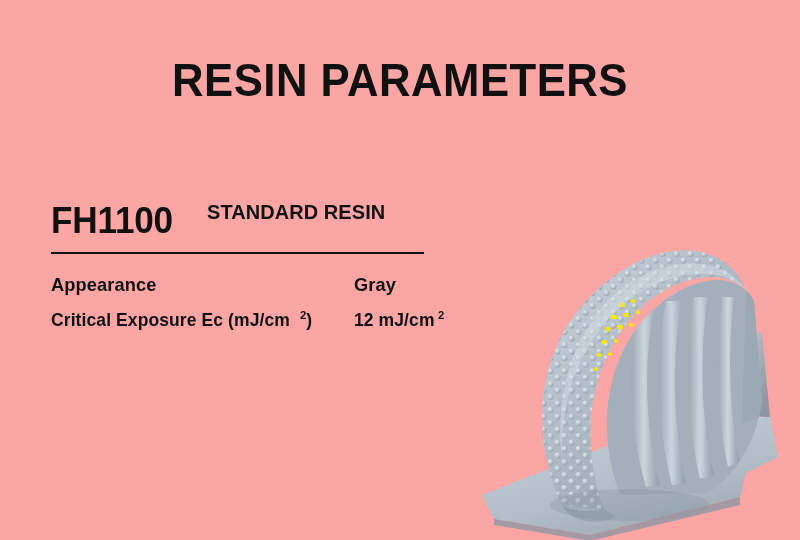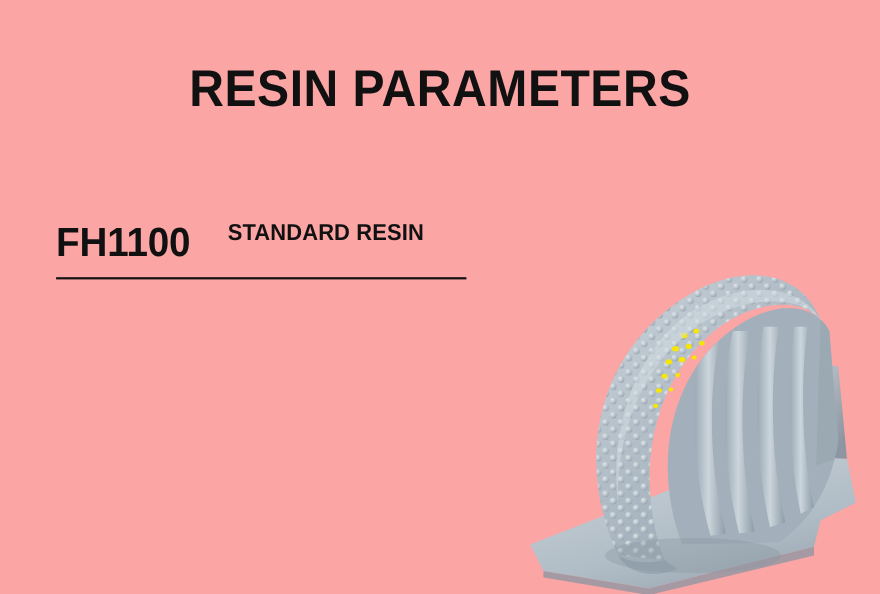--- a/index.html
+++ b/index.html
@@ -131,20 +131,36 @@
 
     <div id="spec-heading-row">
       <div id="resin-code">FH1100</div>
       <div id="resin-type">STANDARD RESIN</div>
     </div>
 
     <div id="spec-divider"></div>
 
     <table id="spec-table">
       <tbody>
+        <tr>
+          <td class="param">
+            <span>Appearance</span>
+          </td>
+          <td class="value">
+            <span>Gray</span>
+          </td>
+        </tr>
+        <tr>
+          <td class="param">
+            <span><span>Critical Exposure Ec (mJ/cm</span><sup>2</sup><span>)</span></span>
+          </td>
+          <td class="value">
+            <span><span>12 mJ/cm</span><sup>2</sup></span>
+          </td>
+        </tr>
       </tbody>
     </table>
   </div>
 
   <div id="model">
     <svg width="330" height="335" viewBox="0 0 330 335" xmlns="http://www.w3.org/2000/svg">
       <defs>
         <linearGradient id="gBase" x1="0" y1="0" x2="1" y2="1">
           <stop offset="0%" stop-color="#D7DFE5"></stop>
           <stop offset="55%" stop-color="#BCC7CF"></stop>

